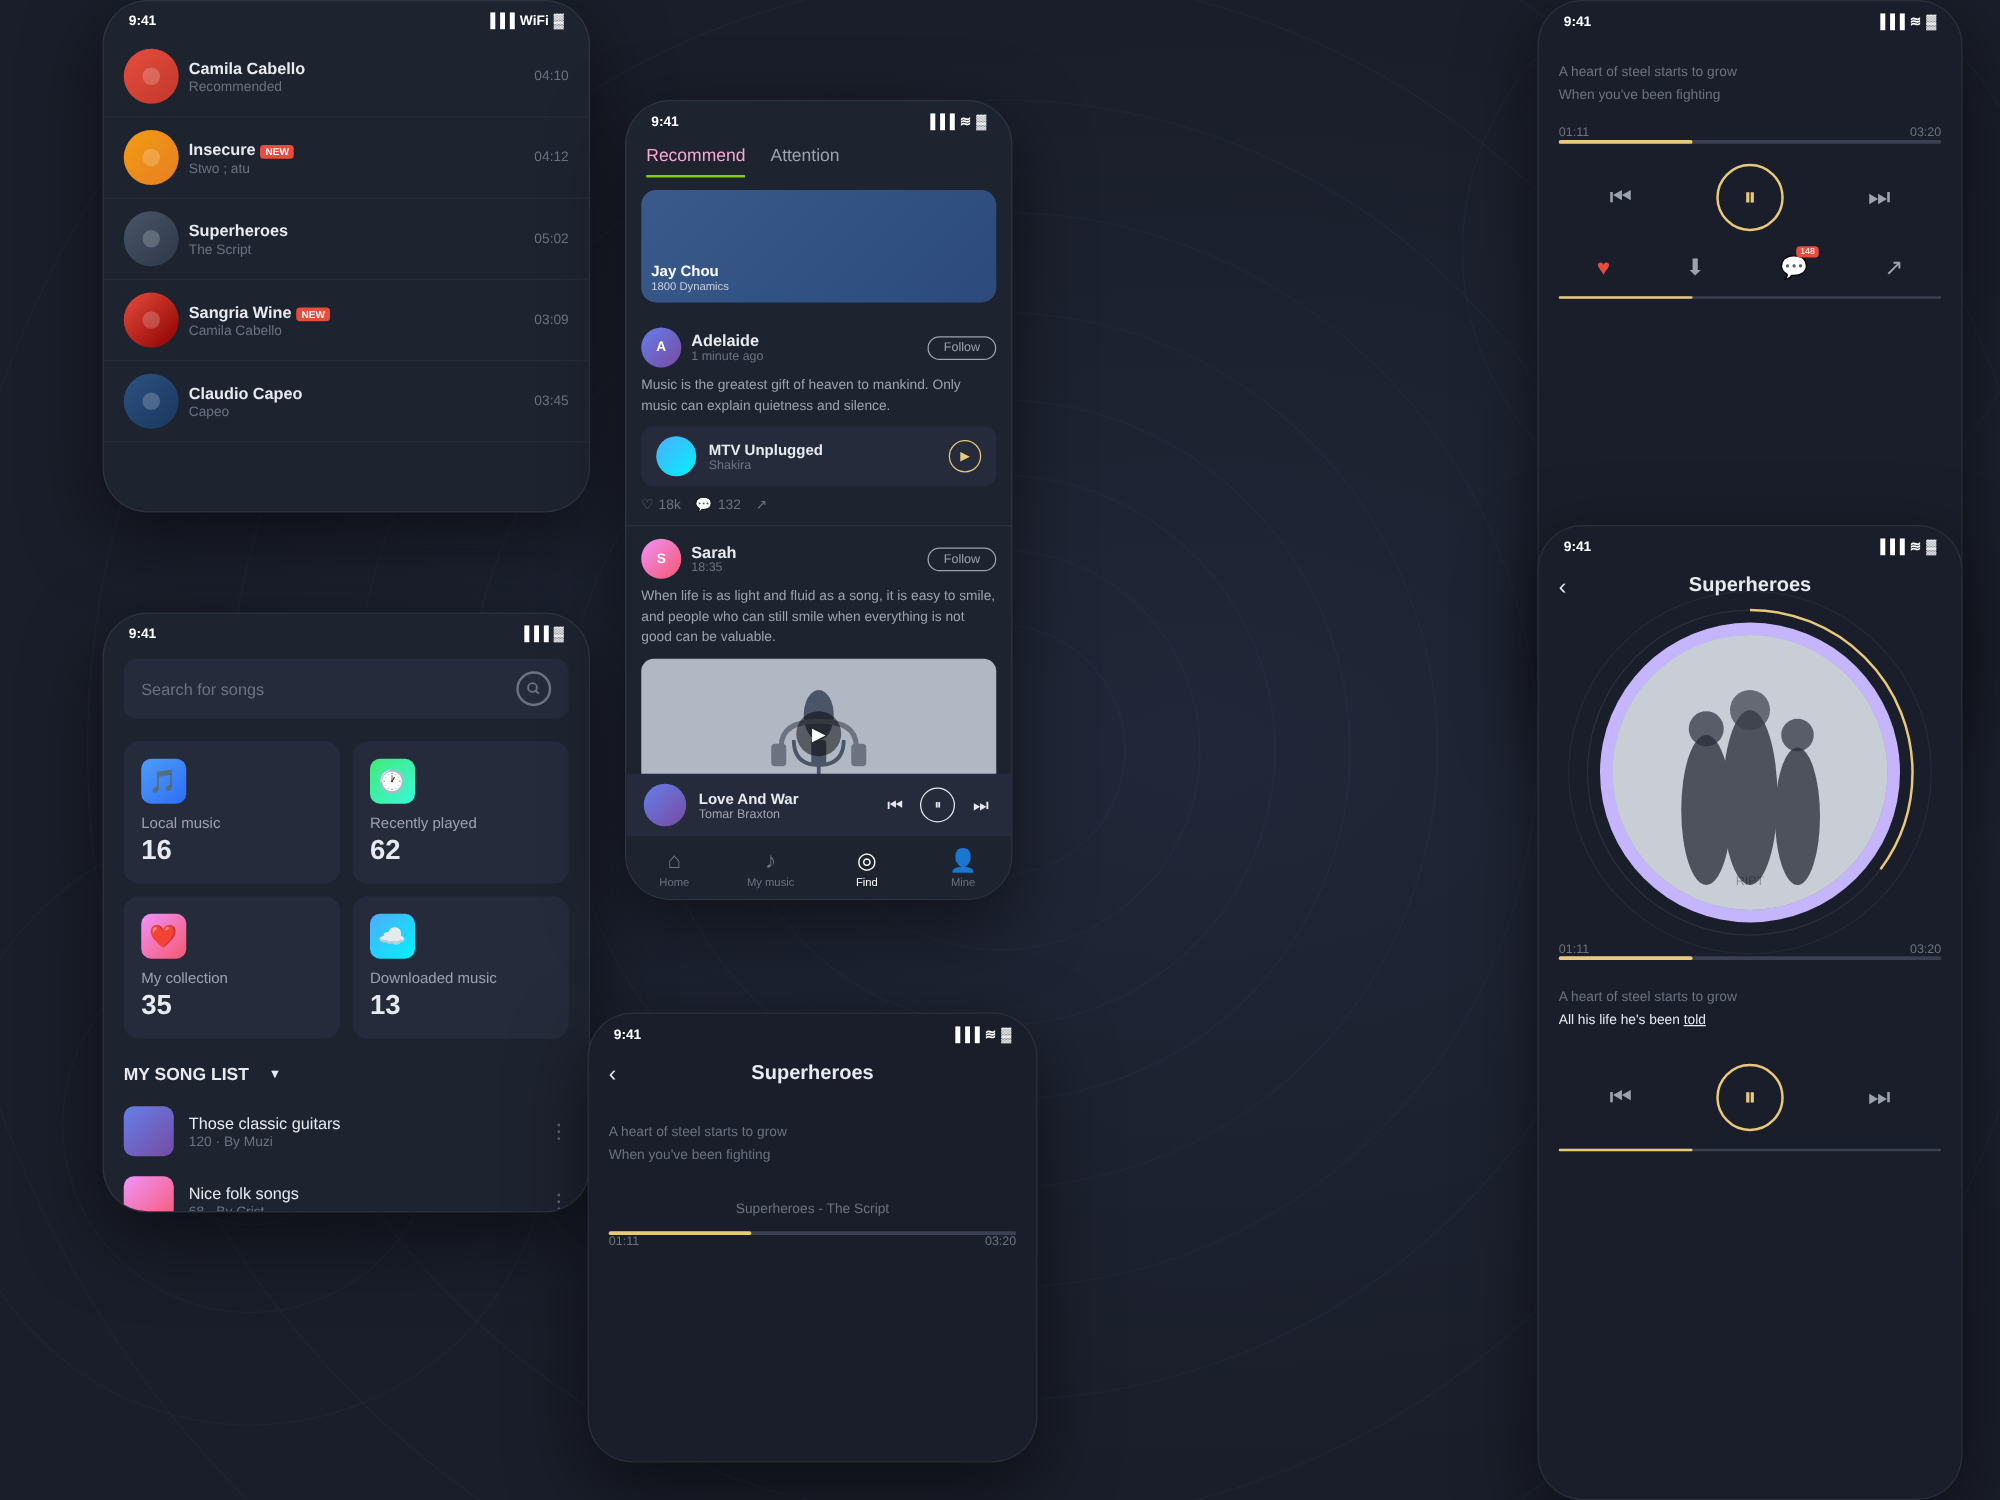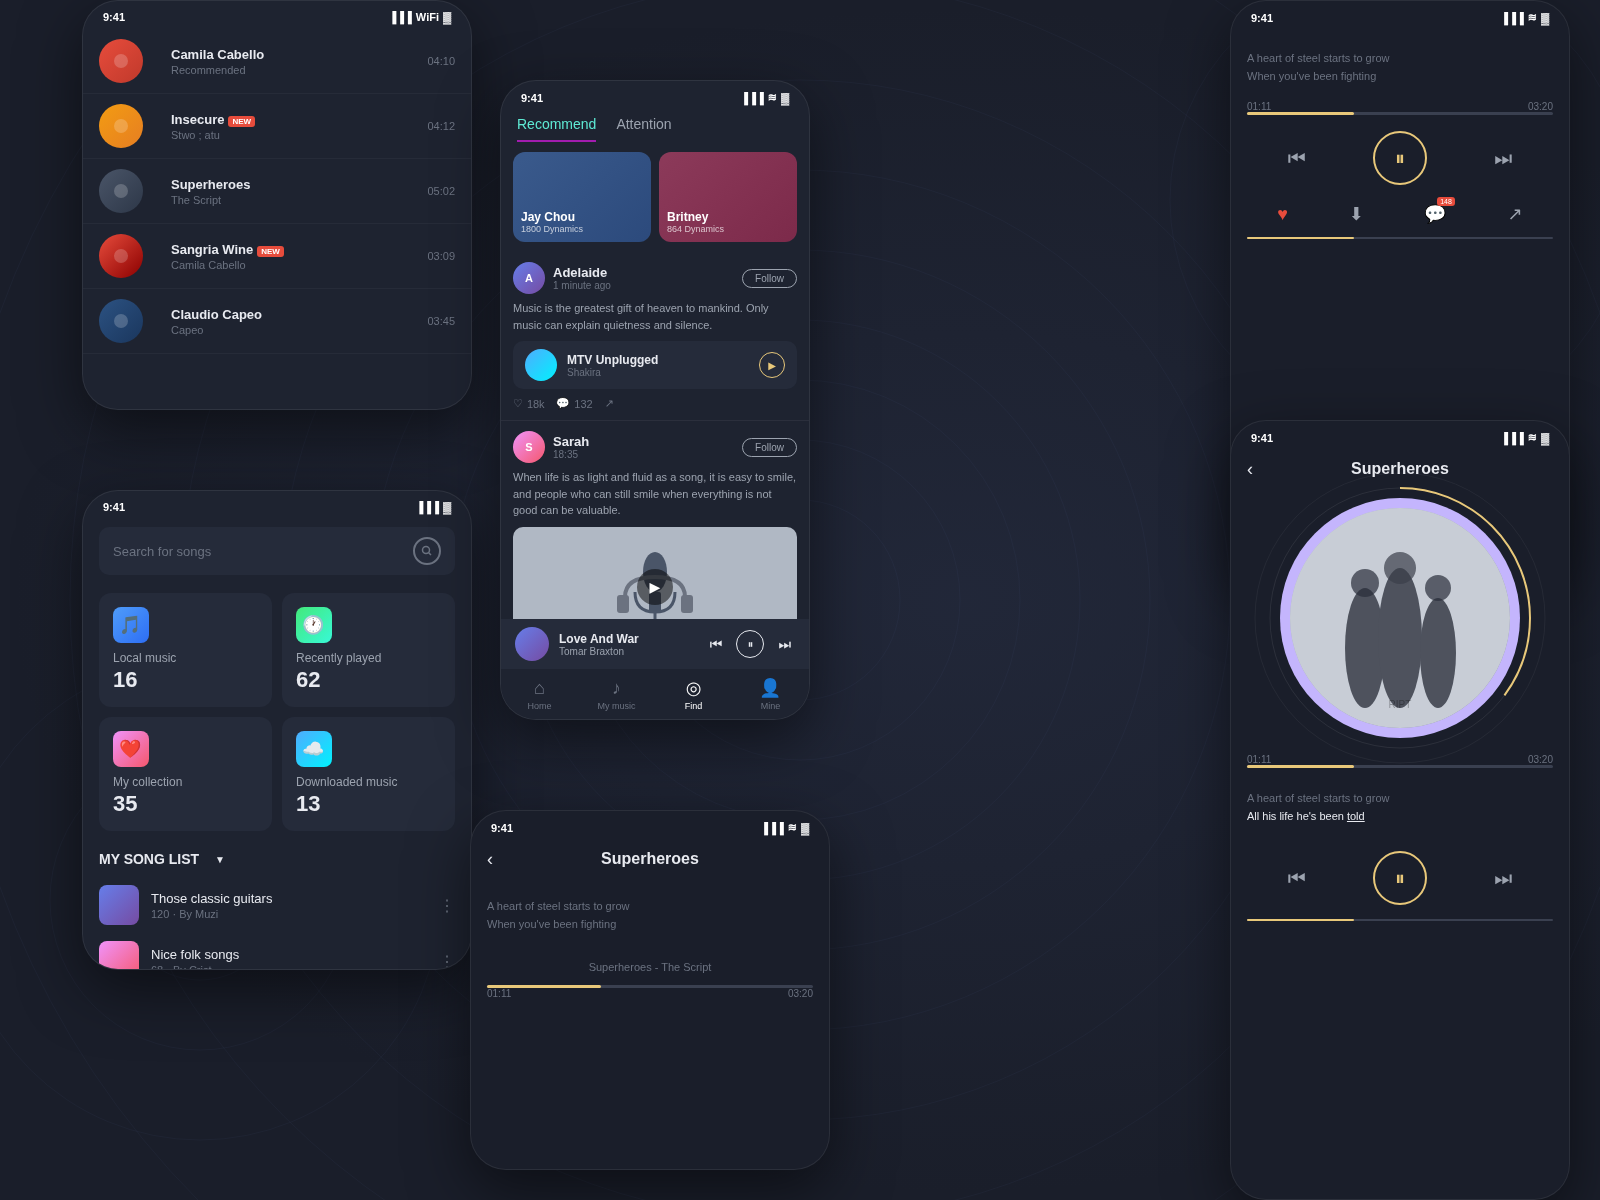--- a/index.html
+++ b/index.html
@@ -55,21 +55,21 @@
       left: 82px;
       top: 0;
       width: 390px;
       height: 410px;
     }
 
     .song-list-item {
       display: flex;
       align-items: center;
       padding: 10px 16px;
-      gap: 28px;
+      gap: 8px;
       border-bottom: 1px solid rgba(255,255,255,0.04);
       cursor: pointer;
     }
 
     .song-avatar {
       width: 44px;
       height: 44px;
       border-radius: 50%;
       flex-shrink: 0;
       display: flex;
@@ -199,22 +199,22 @@
       gap: 20px;
     }
     .tab-item {
       font-size: 14px;
       color: #9ca3af;
       padding-bottom: 8px;
       cursor: pointer;
       font-weight: 500;
     }
     .tab-item.active {
-      color: #5eead4;
-      border-bottom: 2px solid #a21caf;
+      color: #f9a8d4;
+      border-bottom: 2px solid #84cc16;
     }
 
     .recommend-cards {
       display: flex;
       gap: 8px;
       padding: 10px 12px;
       overflow: hidden;
     }
 
     .rec-card {
@@ -776,24 +776,20 @@
   <div class="tab-bar">
     <div class="tab-item active">Recommend</div>
     <div class="tab-item">Attention</div>
   </div>
 
   <div class="recommend-cards">
     <div class="rec-card rec-jay">
       <span class="rec-card-name">Jay Chou</span>
       <span class="rec-card-dynamics">1800 Dynamics</span>
     </div>
-    <div class="rec-card rec-britney">
-      <span class="rec-card-name">Britney</span>
-      <span class="rec-card-dynamics">864 Dynamics</span>
-    </div>
   </div>
 
   <div class="social-post">
     <div class="post-header">
       <div class="post-avatar" style="background:linear-gradient(135deg,#667eea,#764ba2);">A</div>
       <div>
         <div class="post-name">Adelaide</div>
         <div class="post-time">1 minute ago</div>
       </div>
       <button class="follow-btn">Follow</button>

